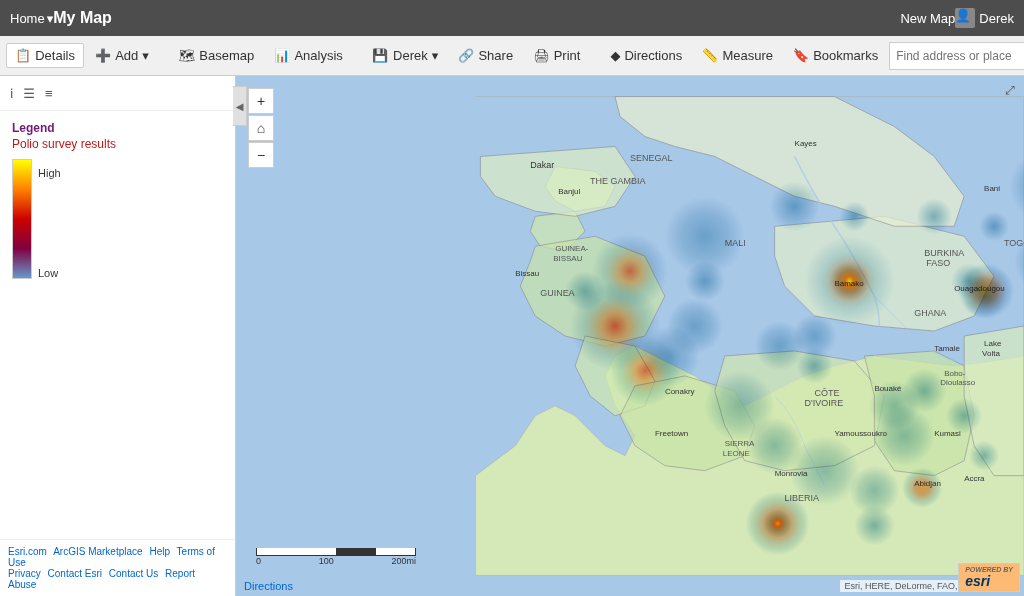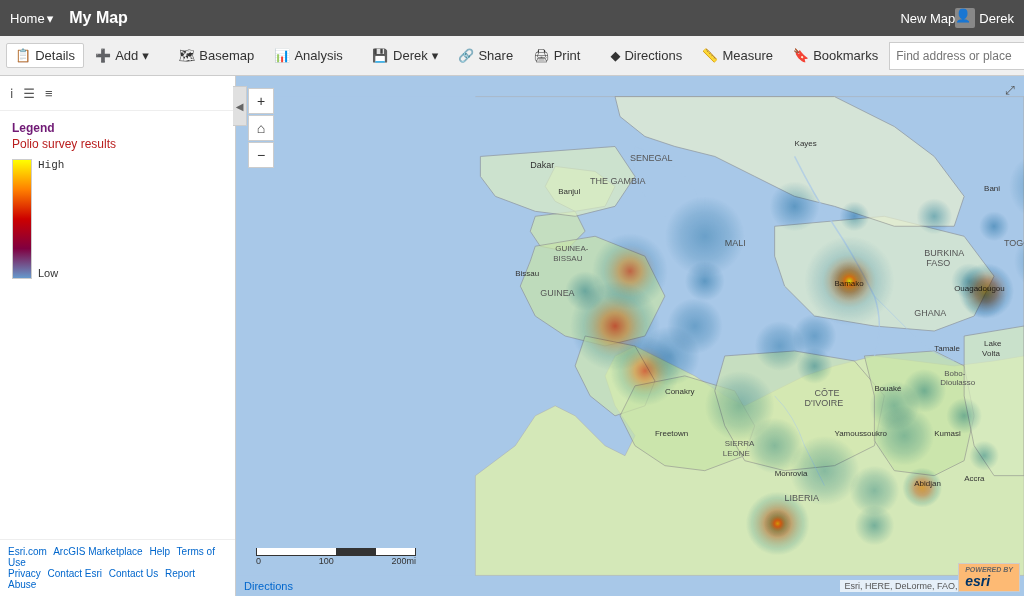--- a/index.html
+++ b/index.html
@@ -3,21 +3,21 @@
   <meta charset="utf-8">
   <style>
     * { margin: 0; padding: 0; box-sizing: border-box; }
     body { font-family: Arial, sans-serif; font-size: 13px; width: 1024px; height: 596px; overflow: hidden; background: #fff; }
 
     
     #header {
       display: flex; align-items: center; justify-content: space-between;
       background: #4d4d4d; color: #fff; height: 36px; padding: 0 10px;
     }
-    #header-left { display: flex; align-items: center; gap: 16px; }
+    #header-left { display: flex; align-items: center; gap: 0; }
     #header-title { font-size: 16px; font-weight: bold; color: #fff; }
     #home-btn { color: #fff; font-size: 13px; cursor: pointer; display: flex; align-items: center; gap: 2px; }
     #header-right { display: flex; align-items: center; gap: 0; }
     #new-map-btn { color: #fff; font-size: 13px; cursor: pointer; }
     #user-info { color: #fff; font-size: 13px; cursor: pointer; display: flex; align-items: center; gap: 4px; }
     #user-avatar { width: 20px; height: 20px; background: #888; border-radius: 2px; display: inline-block; }
 
     
     #toolbar {
       display: flex; align-items: center; background: #f0f0f0; border-bottom: 1px solid #ccc;
@@ -166,21 +166,21 @@
       <div class="sidebar-tab">☰</div>
       <div class="sidebar-tab">≡</div>
     </div>
     <div id="sidebar-collapse">◀</div>
     <div id="legend-section">
       <div id="legend-title">Legend</div>
       <div id="layer-title">Polio survey results</div>
       <div id="legend-row">
         <div id="gradient-bar"></div>
         <div id="legend-labels">
-          <span class="legend-label" style="margin-top:0;font-family:Liberation Mono, monospace;">High</span>
+          <span class="legend-label" style="margin-top:8px;">High</span>
           <span class="legend-label" style="margin-top:auto;">Low</span>
         </div>
       </div>
     </div>
     <div id="sidebar-footer">
       <a>Esri.com</a>
       <a>ArcGIS Marketplace</a>
       <a>Help</a>
       <a>Terms of Use</a><br>
       <a>Privacy</a>

